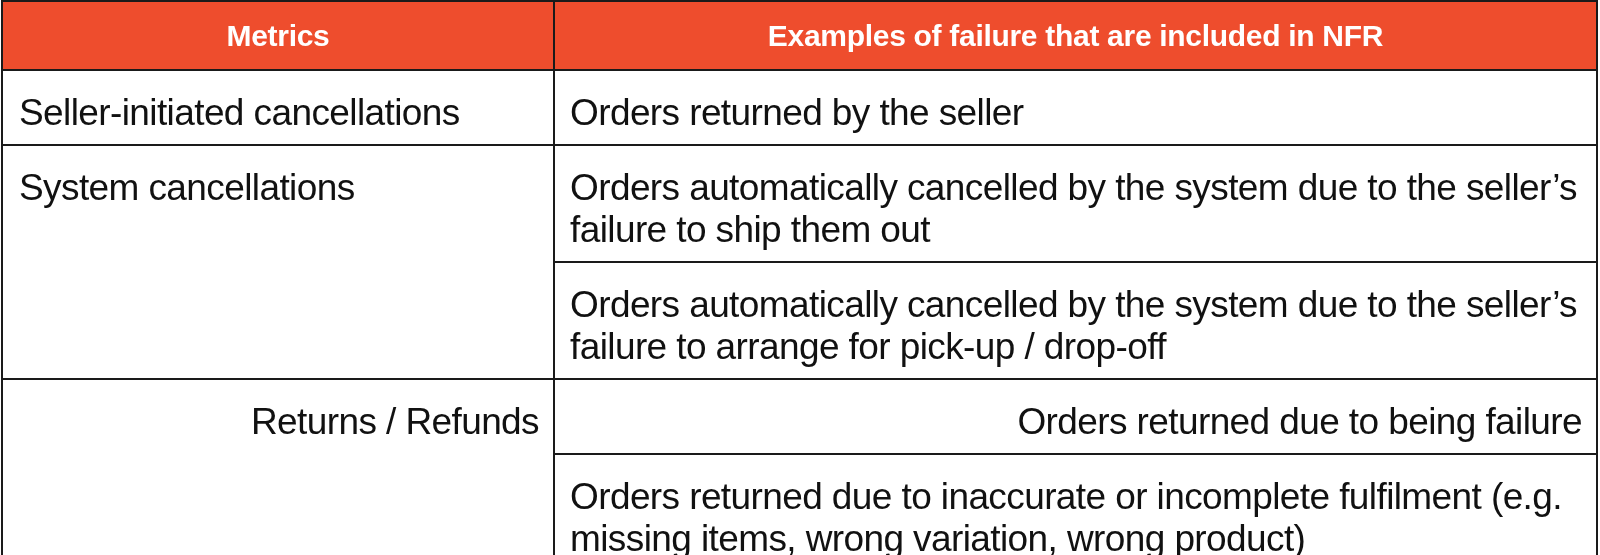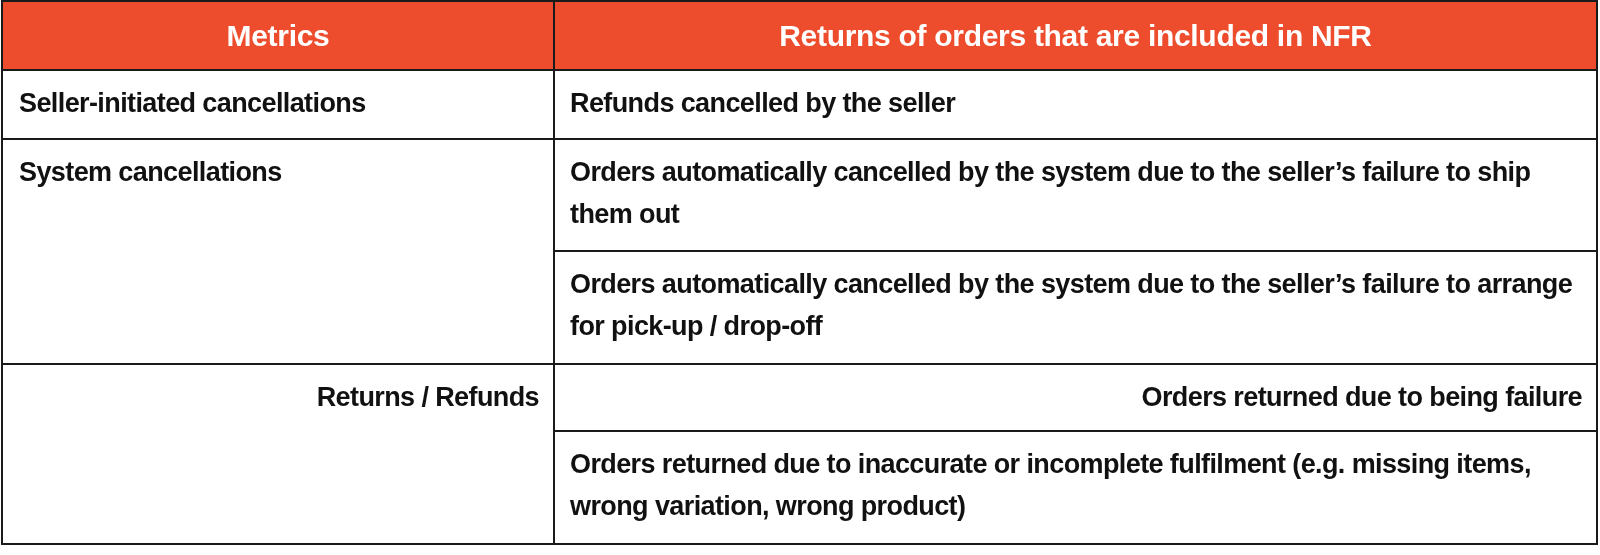--- a/index.html
+++ b/index.html
@@ -24,51 +24,50 @@
     font-weight: bold;
     font-size: 30px;
     letter-spacing: -0.3px;
     height: 69px;
     text-align: center;
     vertical-align: middle;
     padding: 0 8px;
   }
   .col-metric { width: 552px; }
   .nfr-table td {
-    font-size: 27px;
+    font-size: 37px;
     line-height: 42px;
     letter-spacing: -0.6px;
-    padding: 11px 14px 10px 15px;
-    font-weight: bold;
+    padding: 21px 14px 10px 15px;
   }
   .r1 td { height: 69px; }
   .r2a td { height: 112px; margin-left: 37px; }
   .r2b td { height: 113px; }
   .r3a td { height: 67px; text-align: right; }
   .r3b td { height: 113px; }
   td.metric-cell { padding-left: 16px; }
 </style>
 </head>
 <body>
 
 <table class="nfr-table">
   <colgroup>
     <col class="col-metric">
     <col>
   </colgroup>
   <thead>
     <tr>
       <th>Metrics</th>
-      <th>Returns of orders that are included in NFR</th>
+      <th>Examples of failure that are included in NFR</th>
     </tr>
   </thead>
   <tbody>
     <tr class="r1">
       <td class="metric-cell">Seller-initiated cancellations</td>
-      <td>Refunds cancelled by the seller</td>
+      <td>Orders returned by the seller</td>
     </tr>
     <tr class="r2a">
       <td class="metric-cell" rowspan="2">System cancellations</td>
       <td>Orders automatically cancelled by the system due to the seller’s failure to ship them out</td>
     </tr>
     <tr class="r2b">
       <td>Orders automatically cancelled by the system due to the seller’s failure to arrange for pick-up / drop-off</td>
     </tr>
     <tr class="r3a">
       <td class="metric-cell" rowspan="2">Returns / Refunds</td>

